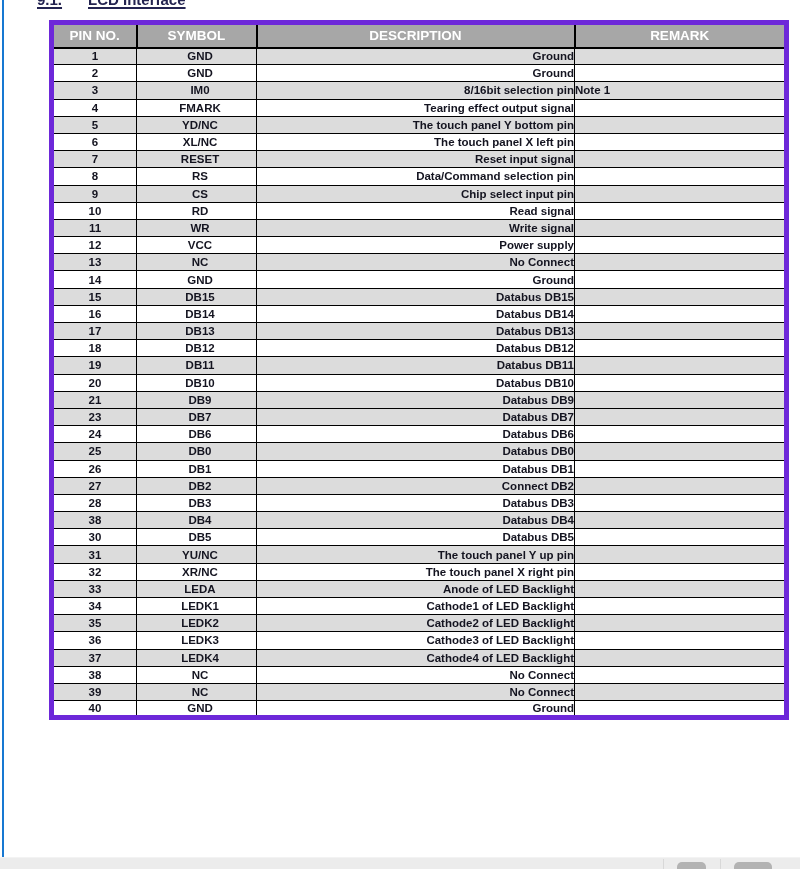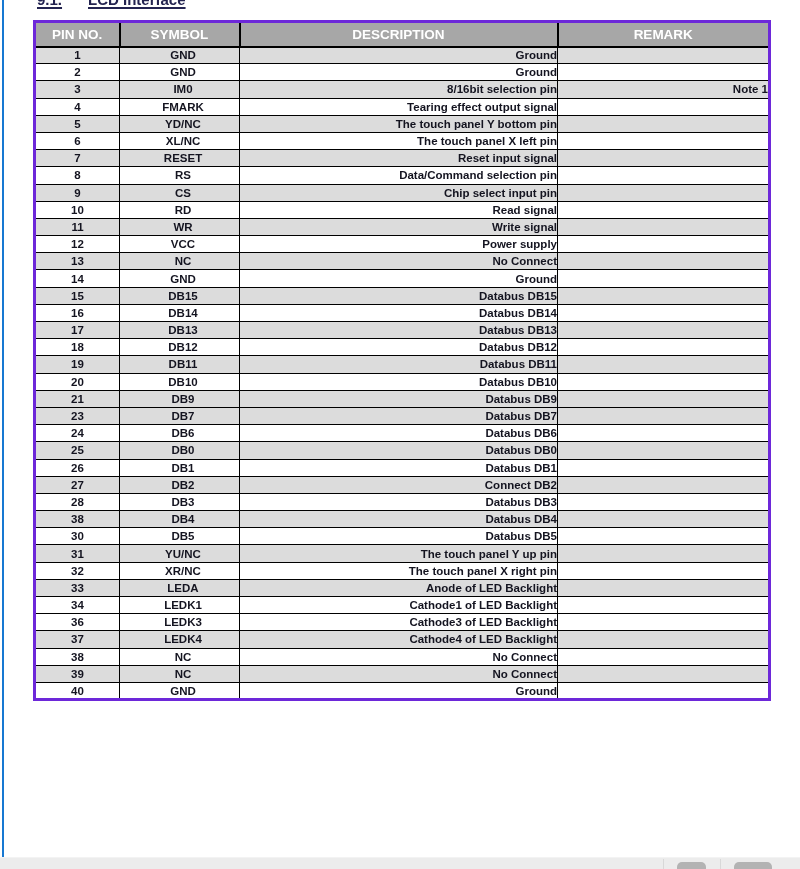--- a/index.html
+++ b/index.html
@@ -23,25 +23,25 @@
     font-weight: bold;
     color: #232350;
     white-space: nowrap;
     text-decoration: underline;
     text-decoration-thickness: 1.5px;
     text-underline-offset: 2px;
   }
   .doc-heading .section-number { margin-right: 26px; }
   table.pin-table {
     position: absolute;
-    left: 33px; top: 20px;
+    left: 49px; top: 20px;
     width: 735px;
     border-collapse: collapse;
     table-layout: fixed;
-    border: 3px solid #6d28d9;
+    border: 5px solid #6d28d9;
   }
   .pin-table col.c-pin    { width: 85px; }
   .pin-table col.c-sym    { width: 120px; }
   .pin-table col.c-desc   { width: 318px; }
   .pin-table col.c-remark { width: 212px; }
   .pin-table th {
     background: #a7a7a7;
     color: #ffffff;
     font-size: 13.5px;
     font-weight: bold;
@@ -57,21 +57,21 @@
     color: #141420;
     border: 1.5px solid #000000;
     vertical-align: middle;
     overflow: hidden;
     white-space: nowrap;
   }
   .pin-table tr.shaded td { background: #dcdcdc; }
   .pin-table td.col-pin    { text-align: center; }
   .pin-table td.col-symbol { text-align: center; padding-left: 7px; }
   .pin-table td.col-description { text-align: right; padding-left: 6px; }
-  .pin-table td.col-remark { text-align: right; }
+  .pin-table td.col-remark { text-align: left; }
   .viewer-footer {
     position: absolute;
     left: 0; top: 857px;
     width: 800px; height: 12px;
     background: #ececec;
     border-top: 1px solid #f3f3f3;
   }
   .footer-separator {
     position: absolute;
     top: 1px; bottom: 0;
@@ -308,20 +308,26 @@
         <td class="col-symbol">LEDA</td>
         <td class="col-description">Anode of LED Backlight</td>
         <td class="col-remark"></td>
       </tr>
       <tr>
         <td class="col-pin">34</td>
         <td class="col-symbol">LEDK1</td>
         <td class="col-description">Cathode1 of LED Backlight</td>
         <td class="col-remark"></td>
       </tr>
+      <tr class="shaded">
+        <td class="col-pin">35</td>
+        <td class="col-symbol">LEDK2</td>
+        <td class="col-description">Cathode2 of LED Backlight</td>
+        <td class="col-remark"></td>
+      </tr>
       <tr>
         <td class="col-pin">36</td>
         <td class="col-symbol">LEDK3</td>
         <td class="col-description">Cathode3 of LED Backlight</td>
         <td class="col-remark"></td>
       </tr>
       <tr class="shaded">
         <td class="col-pin">37</td>
         <td class="col-symbol">LEDK4</td>
         <td class="col-description">Cathode4 of LED Backlight</td>

